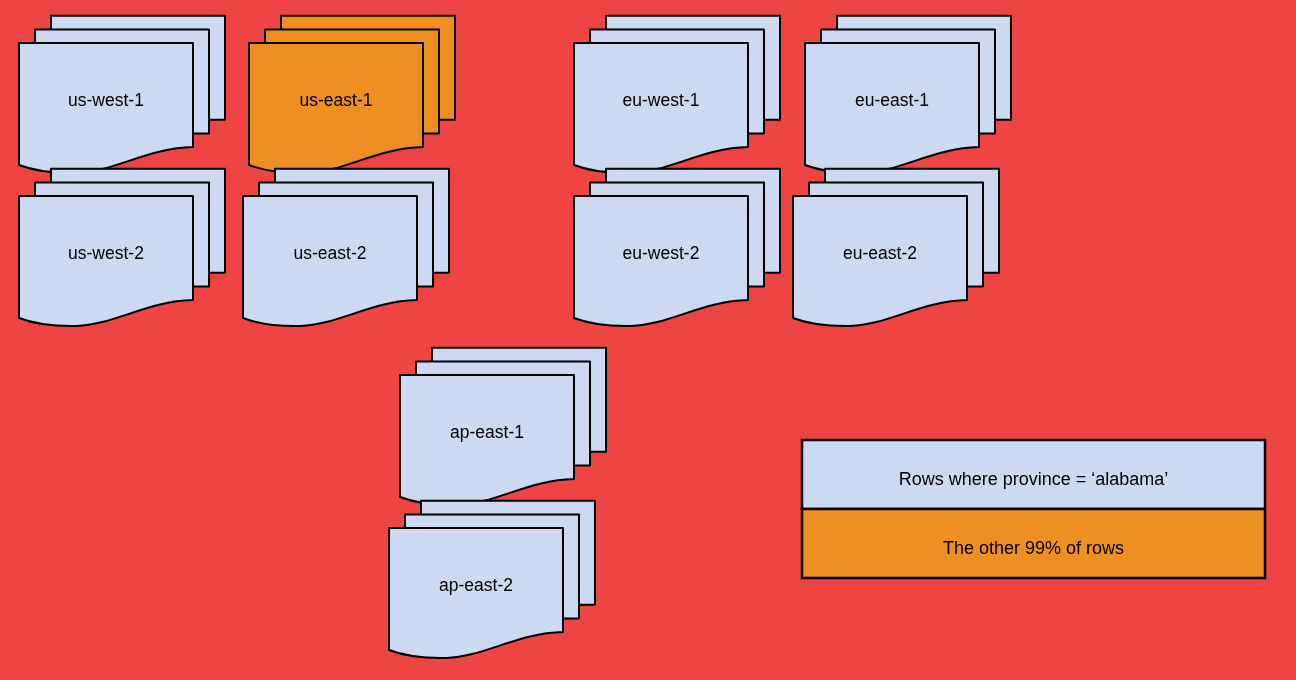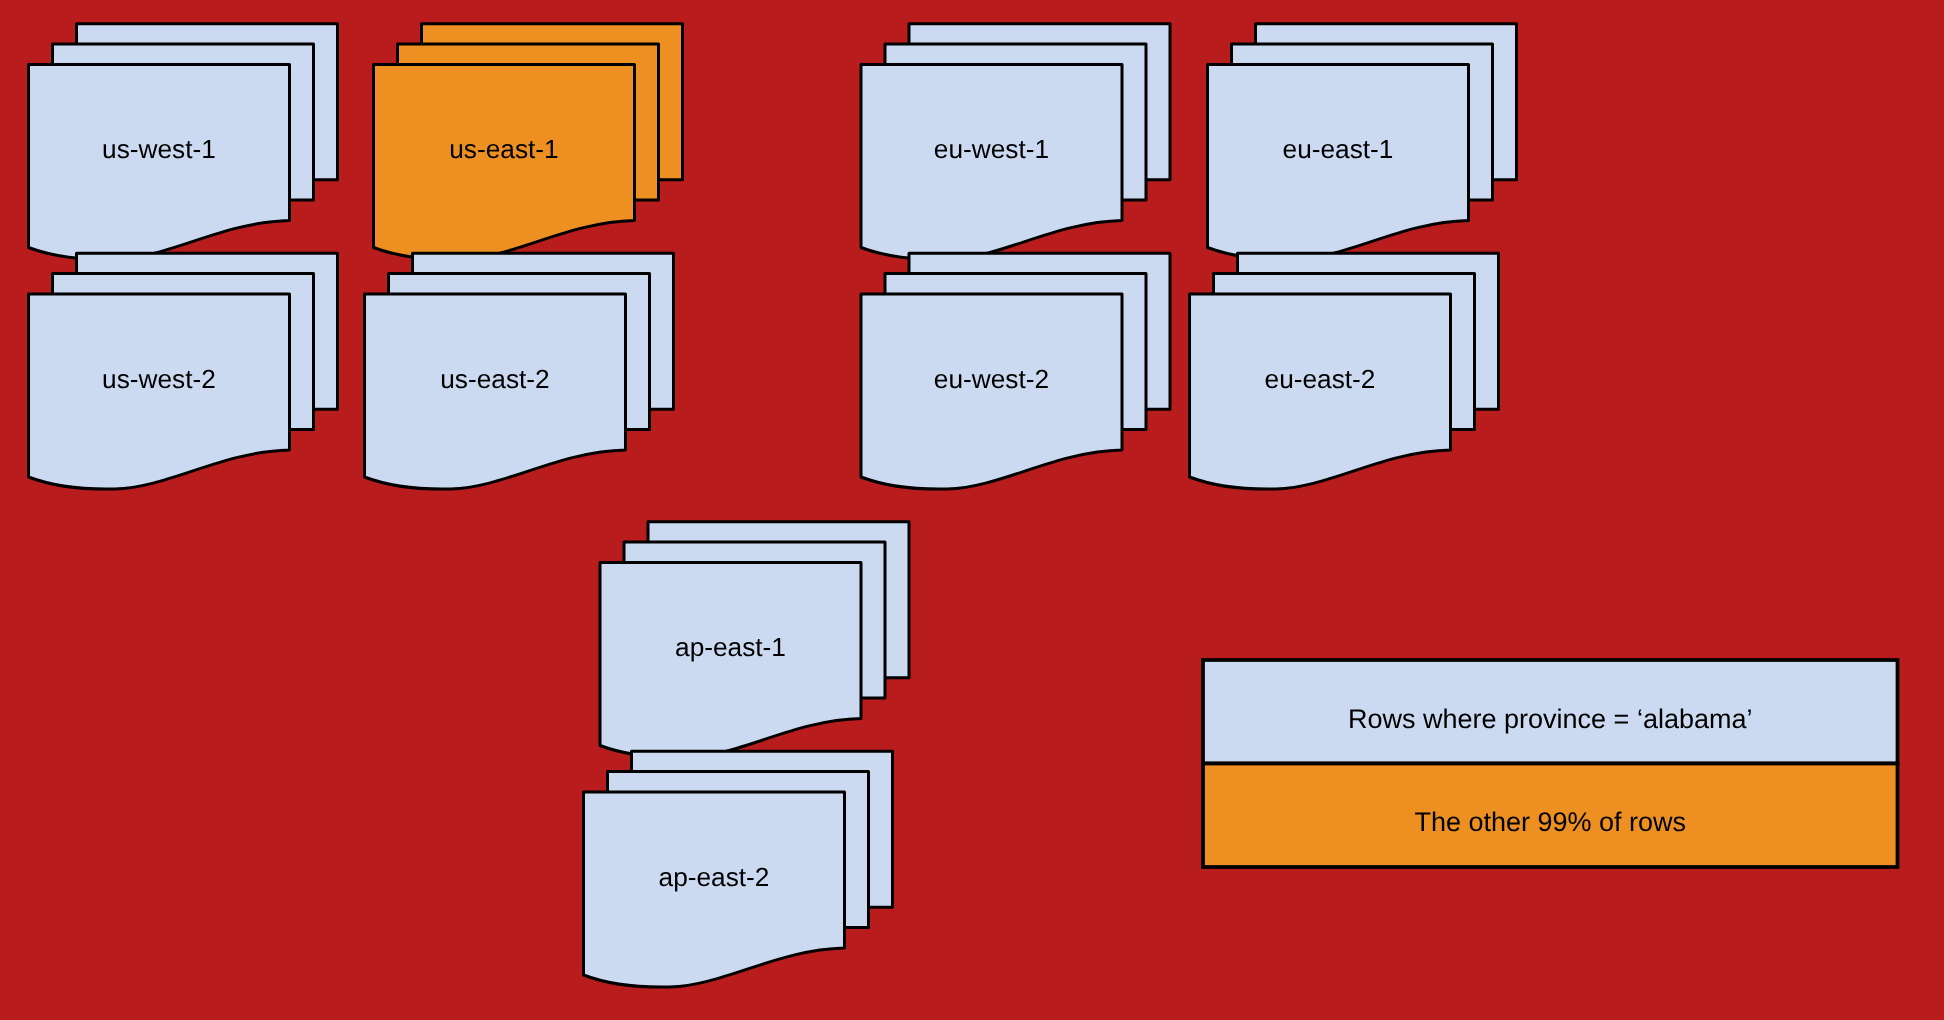--- a/index.html
+++ b/index.html
@@ -11,21 +11,21 @@
   body {
     width: 1296px;
     height: 680px;
     font-family: "Liberation Sans", sans-serif;
     overflow: hidden;
   }
   #canvas {
     position: relative;
     width: 1296px;
     height: 680px;
-    background: #b91c1c;
+    background: #ef4444;
   }
   .diagram-svg {
     position: absolute;
     left: 0;
     top: 0;
     width: 1296px;
     height: 680px;
   }
   .stack-label {
     font-family: "Liberation Sans", sans-serif;

